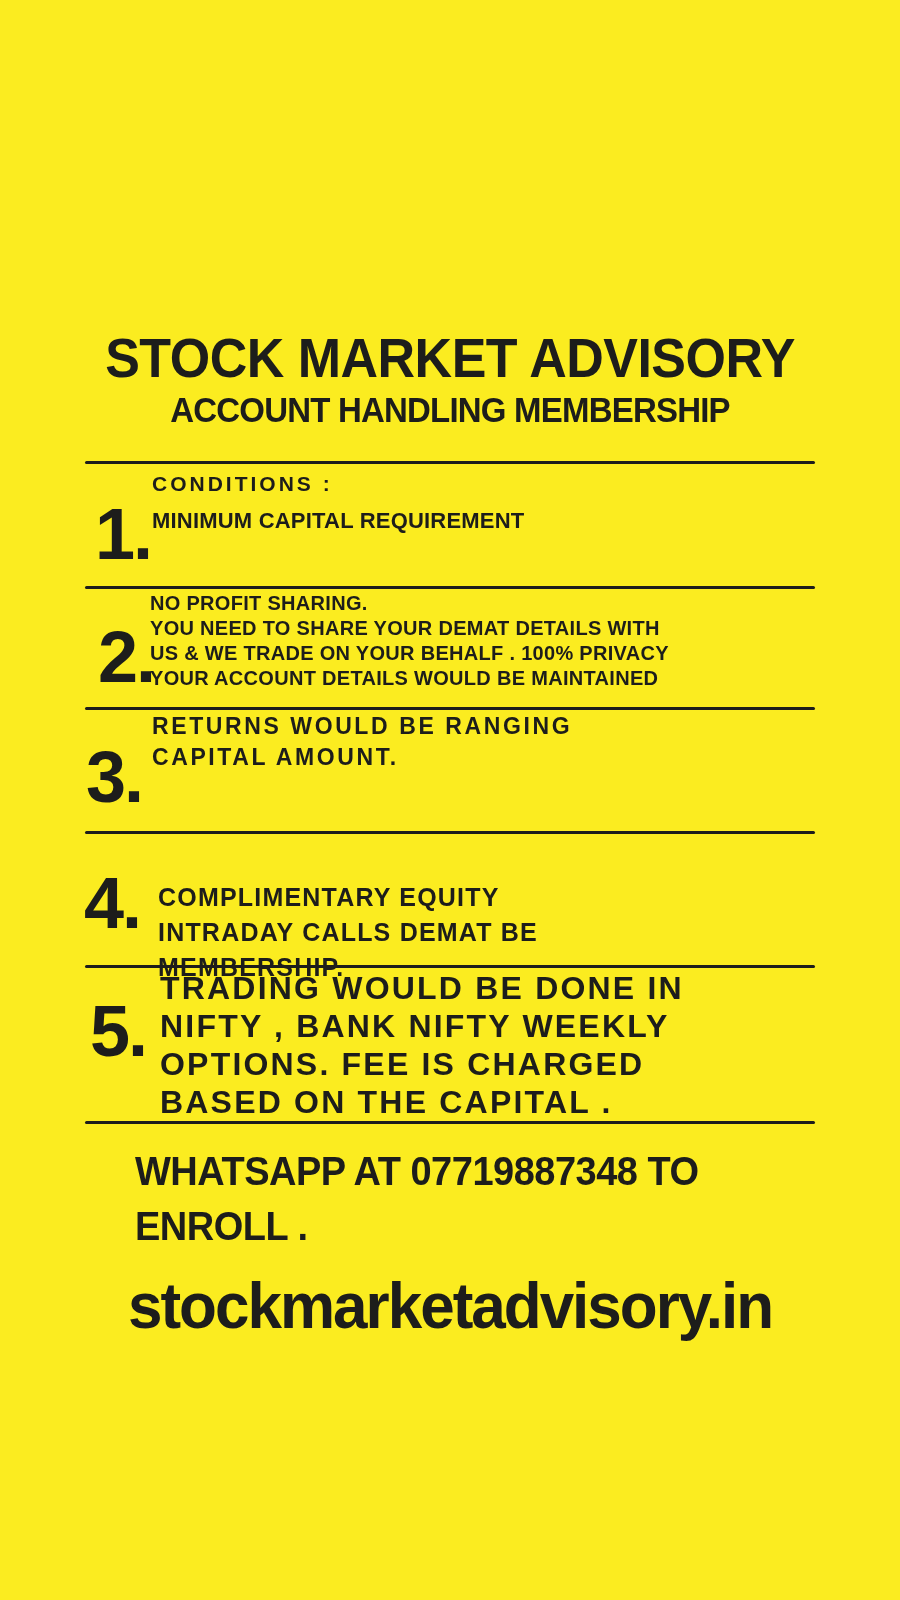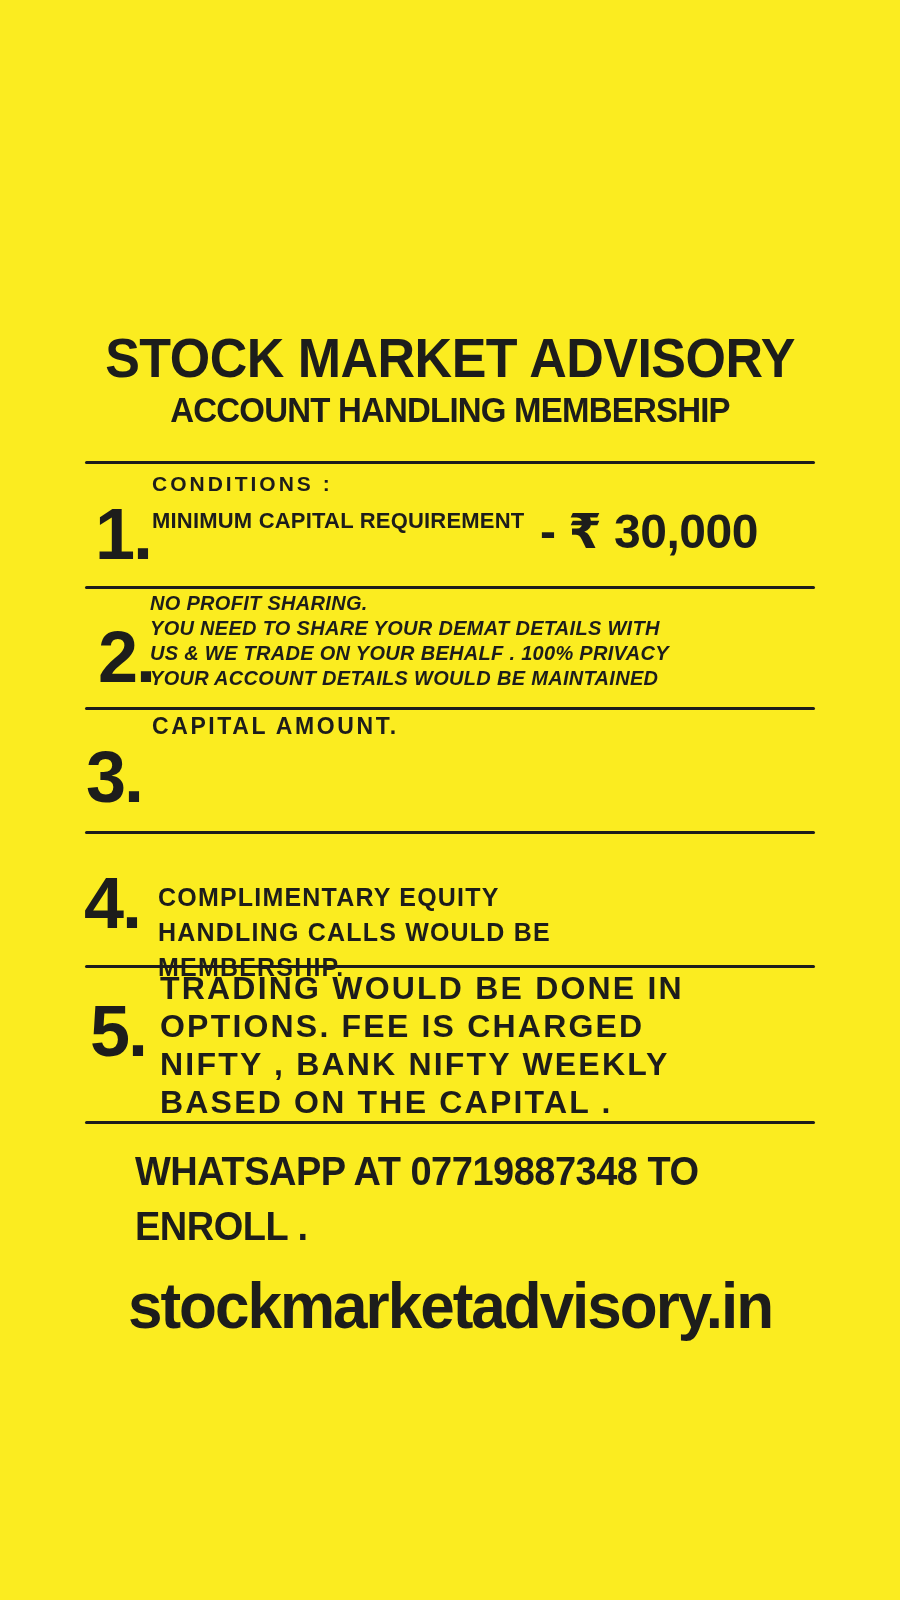--- a/index.html
+++ b/index.html
@@ -30,21 +30,21 @@
   .num3{ left:86px;  top:748px; }
   .num4{ left:84px;  top:874px; }
   .num5{ left:90px;  top:1002px; }
 
   .conditions-label { left:152px; top:472px; font-size:21px; letter-spacing:3px; }
 
   .it1-line { left:152px; top:508px; font-size:22px; letter-spacing:0.2px; }
   .it1-val  { left:540px; top:503px; font-size:48px; letter-spacing:-0.5px; }
 
   .tb div { white-space:nowrap; }
-  .it2 { left:150px; top:591px;  font-size:20px; line-height:25px; letter-spacing:0.3px;font-style:italic; }
+  .it2 { left:150px; top:591px;  font-size:20px; line-height:25px; letter-spacing:0.3px; }
   .it3 { left:152px; top:711px;  font-size:23px; line-height:31px; letter-spacing:2.6px; }
   .it4 { left:158px; top:880px;  font-size:25px; line-height:35px; letter-spacing:1.2px; }
   .it5 { left:160px; top:969px;  font-size:32px; line-height:38px; letter-spacing:2.2px; }
 
   .whatsapp { left:135px; top:1147px; font-size:38px; line-height:52px;
               letter-spacing:-0.5px; font-weight:800; transform:scaleY(1.05); }
   .website  { left:0; top:1270px; width:100%; text-align:center;
               font-size:62px; letter-spacing:-2px; font-weight:800;
               transform:scaleY(1.06); }
 </style>
@@ -55,55 +55,55 @@
 
   <div class="abs title">STOCK MARKET ADVISORY</div>
   <div class="abs subtitle">ACCOUNT HANDLING MEMBERSHIP</div>
 
   <div class="hr hr1"></div>
 
   <div class="abs conditions-label">CONDITIONS :</div>
 
   <div class="num num1">1.</div>
   <div class="abs it1-line">MINIMUM CAPITAL REQUIREMENT</div>
-  <div class="abs it1-val">- ₹ 30,000</div>
 
   <div class="hr hr2"></div>
 
   <div class="num num2">2.</div>
   <div class="abs tb it2">
     <div>NO PROFIT SHARING.</div>
     <div>YOU NEED TO SHARE YOUR DEMAT DETAILS WITH</div>
     <div>US &amp; WE TRADE ON YOUR BEHALF . 100% PRIVACY</div>
     <div>YOUR ACCOUNT DETAILS WOULD BE MAINTAINED</div>
   </div>
 
   <div class="hr hr3"></div>
 
   <div class="num num3">3.</div>
   <div class="abs tb it3">
+    <div>RETURNS WOULD BE RANGING</div>
     <div>CAPITAL AMOUNT.</div>
   </div>
 
   <div class="hr hr4"></div>
 
   <div class="num num4">4.</div>
   <div class="abs tb it4">
     <div>COMPLIMENTARY EQUITY</div>
-    <div>HANDLING CALLS WOULD BE</div>
+    <div>INTRADAY CALLS DEMAT BE</div>
     <div>MEMBERSHIP.</div>
   </div>
 
   <div class="hr hr5"></div>
 
   <div class="num num5">5.</div>
   <div class="abs tb it5">
     <div>TRADING WOULD BE DONE IN</div>
+    <div>NIFTY , BANK NIFTY WEEKLY</div>
     <div>OPTIONS. FEE IS CHARGED</div>
-    <div>NIFTY , BANK NIFTY WEEKLY</div>
     <div>BASED ON THE CAPITAL .</div>
   </div>
 
   <div class="hr hr6"></div>
 
   <div class="abs tb whatsapp">
     <div>WHATSAPP AT 07719887348 TO</div>
     <div>ENROLL .</div>
   </div>
 

